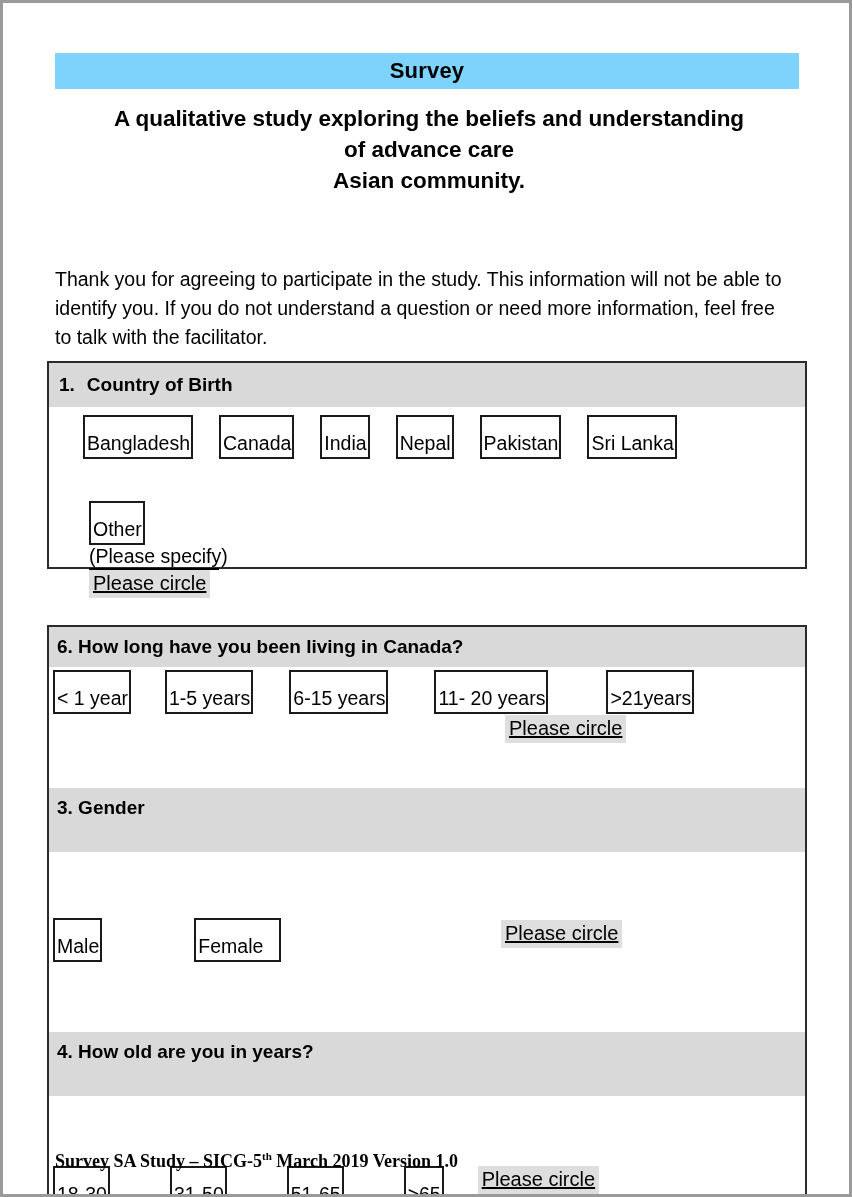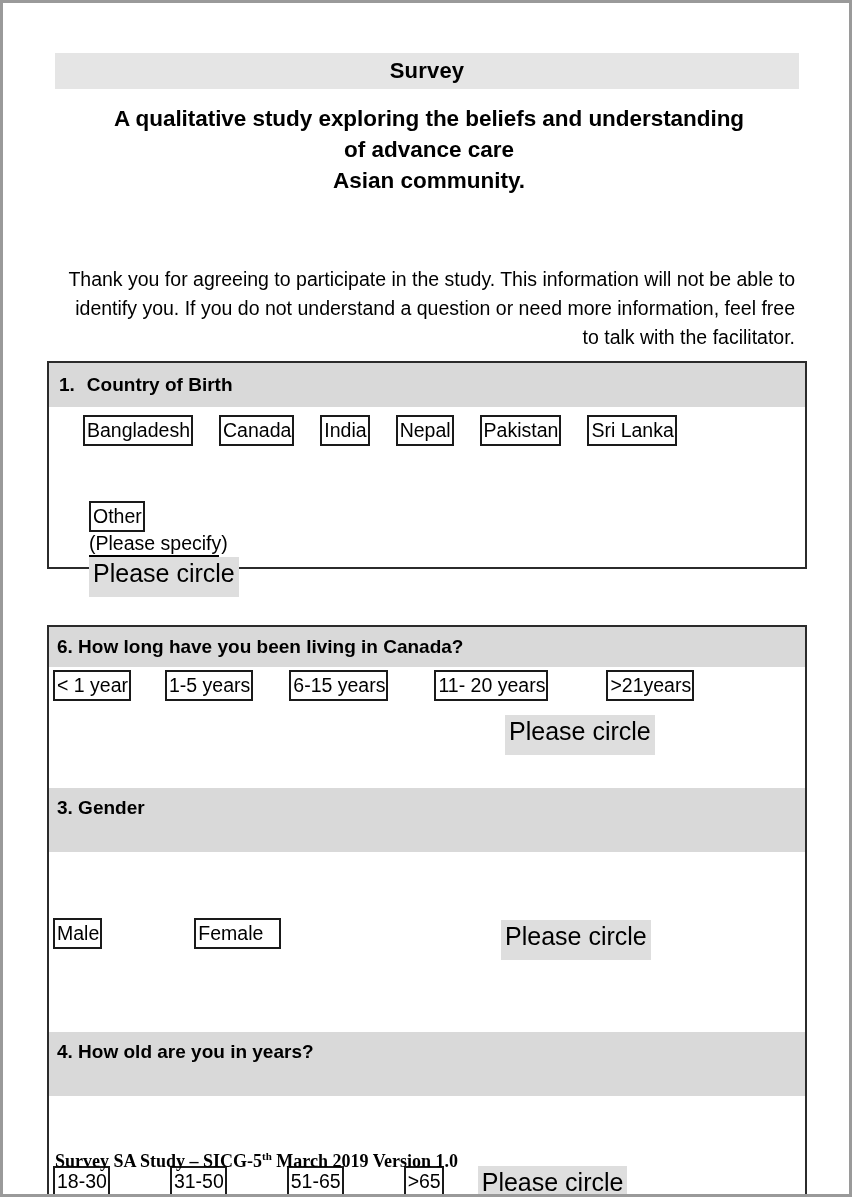--- a/index.html
+++ b/index.html
@@ -22,21 +22,21 @@
     overflow: hidden;
   }
 
   
   .title-bar {
     position: absolute;
     left: 52px;
     top: 50px;
     width: 744px;
     height: 36px;
-    background: #e5e5e5;
+    background: #7dd3fc;
     display: flex;
     align-items: center;
     justify-content: center;
   }
   .title-bar-text {
     font-size: 22px;
     font-weight: bold;
     letter-spacing: 0.2px;
   }
 
@@ -55,21 +55,20 @@
   .study-title .ln1 { letter-spacing: -0.05px; }
 
   
   .intro {
     position: absolute;
     left: 52px;
     top: 262px;
     width: 740px;
     font-size: 19.5px;
     line-height: 29px;
-    text-align: right;
   }
 
   
   .q1-box {
     position: absolute;
     left: 44px;
     top: 358px;
     width: 760px;
     height: 208px;
     border: 2px solid #2b2b2b;
@@ -106,44 +105,45 @@
     align-items: baseline;
     flex-direction: column;
   }
 
   
   .chip {
     border: 2px solid #1a1a1a;
     box-sizing: border-box;
     font-size: 19.5px;
     line-height: 22px;
-    padding: 2px 1px 3px 2px;
+    padding: 15px 1px 3px 2px;
     background: #ffffff;
     white-space: nowrap;
   }
   .chip.wide { padding-right: 16px; }
   .gap-26 { width: 26px; }
 
   .specify {
     font-size: 19.5px;
     margin-left: 6px;
     white-space: nowrap;
   }
   .blank-line {
     display: inline-block;
     border-bottom: 2px solid #000000;
     width: 130px;
     margin-left: 1px;
     vertical-align: 2px;
   }
   .please-circle {
     background: #dedede;
-    font-size: 25px;
-    padding: 2px 4px 9px 4px;
+    font-size: 20px;
+    padding: 2px 4px 3px 4px;
     white-space: nowrap;
+    text-decoration: underline;
   }
 
   
   .qtable {
     position: absolute;
     left: 44px;
     top: 622px;
     width: 760px;
     border: 2px solid #2b2b2b;
     box-sizing: border-box;

